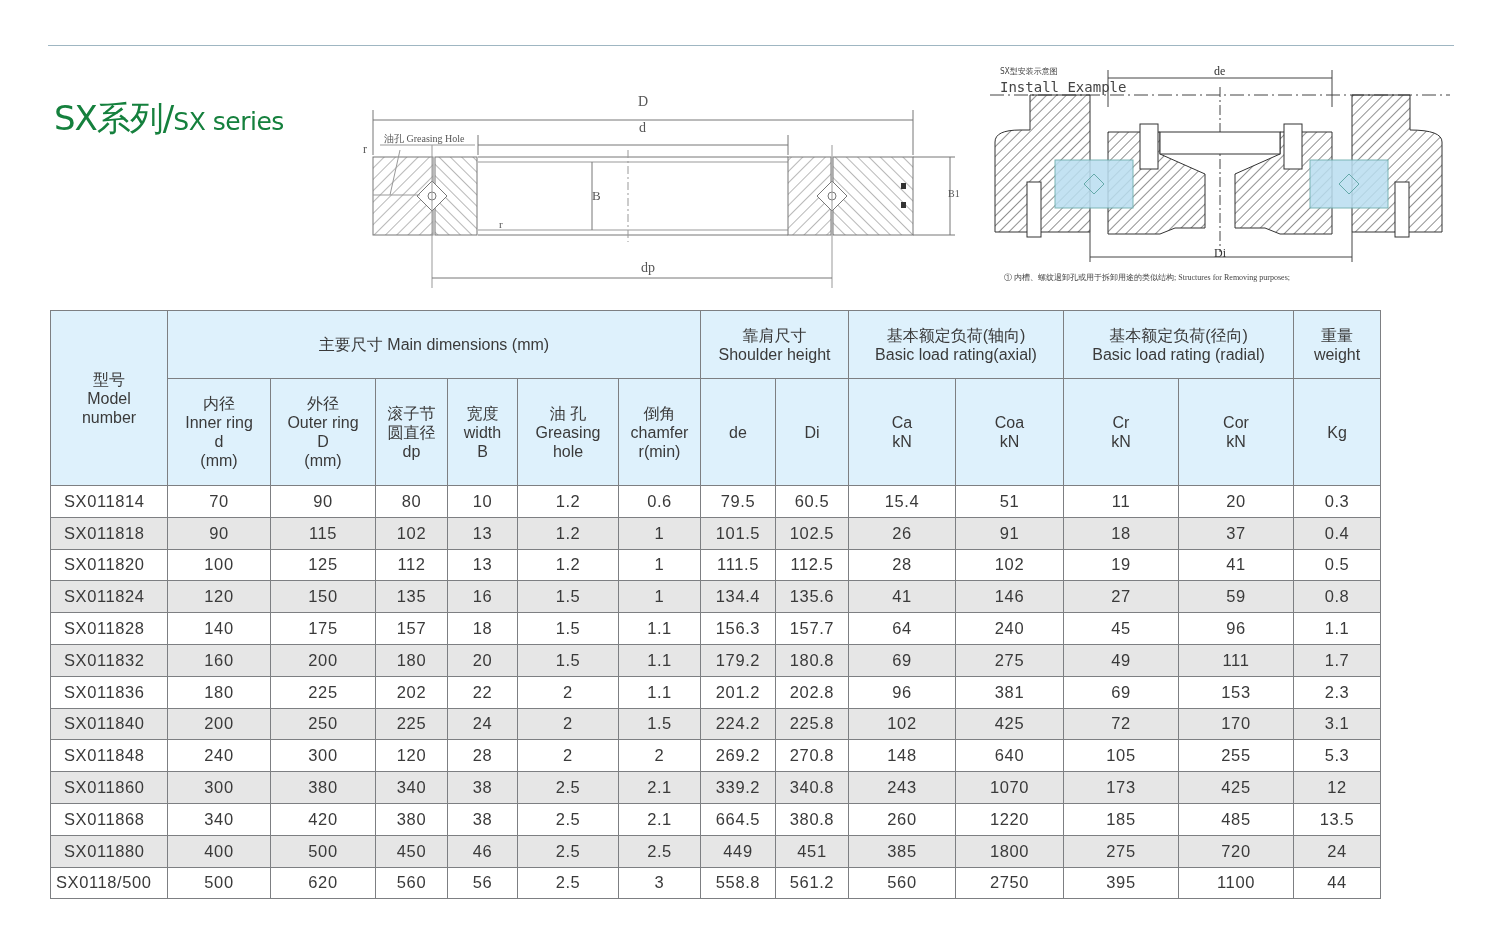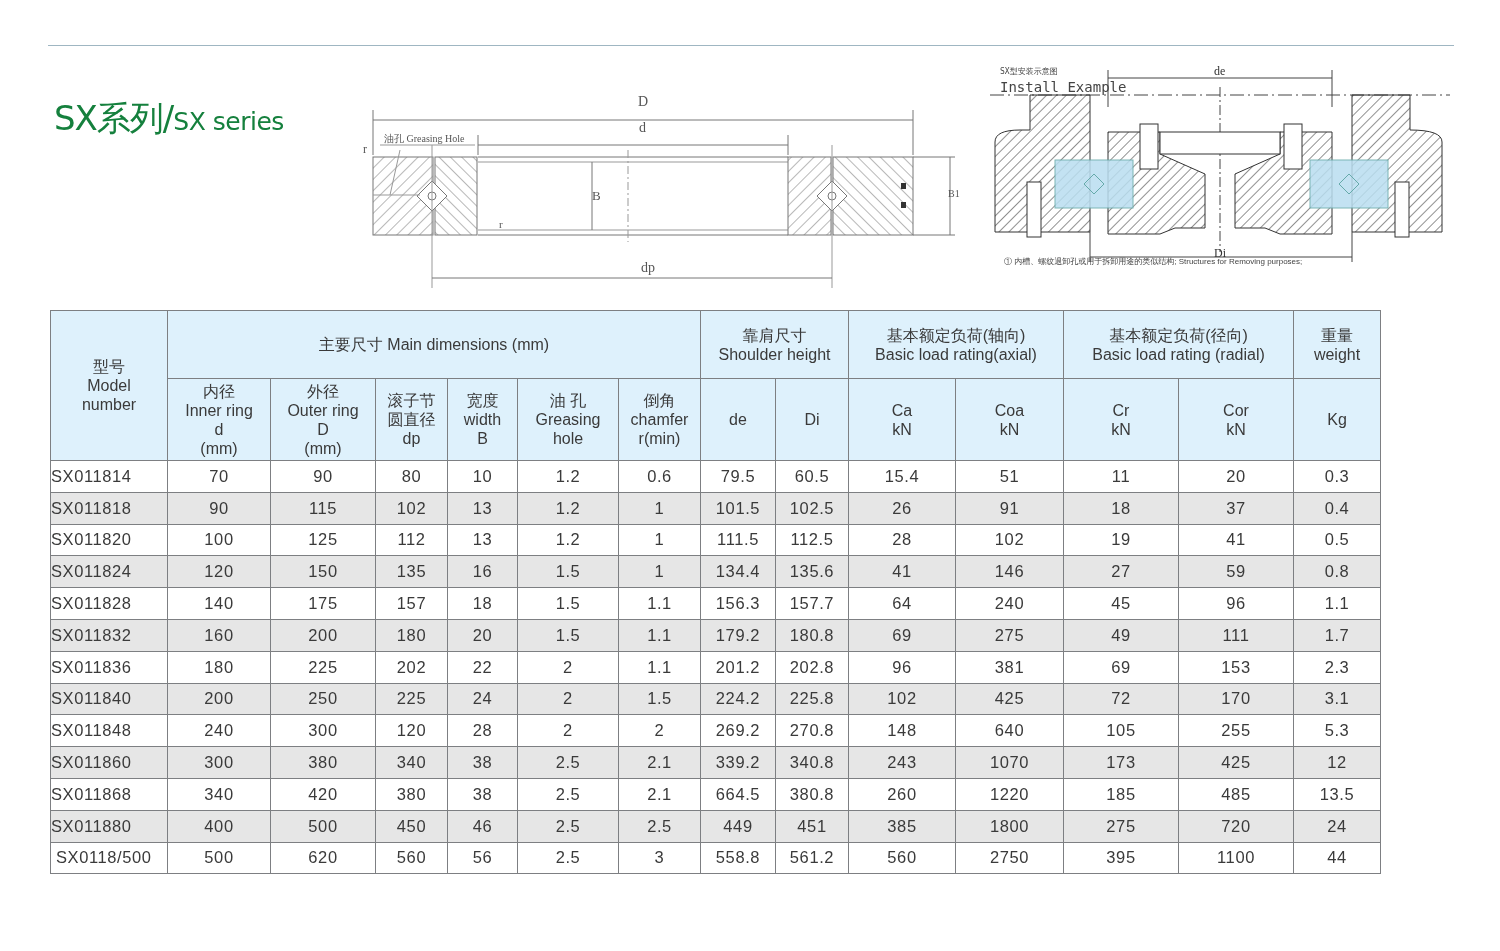--- a/index.html
+++ b/index.html
@@ -14,21 +14,21 @@
   .drawing2 { position: absolute; left: 990px; top: 62px; width: 470px; height: 230px; }
   .dlabel { position: absolute; font-family: "Liberation Serif", serif; color: #555; }
 
   
   table.spec { position: absolute; left: 50px; top: 310px; border-collapse: collapse; table-layout: fixed; }
   table.spec td, table.spec th { border: 1.5px solid #7d7f82; text-align: center; vertical-align: middle; padding: 0; font-weight: normal; color: #3a3a3a; }
   table.spec th { background: #def1fc; font-size: 16px; line-height: 19px; }
   table.spec td { font-size: 16.5px; height: 30.8px; letter-spacing: 0.6px; }
   table.spec tr.alt td { background: #e6e6e6; }
   table.spec tr.norm td { background: #ffffff; }
-  table.spec td.model { text-align: left; }
+  table.spec td.model { text-align: left; padding-left: 13px; }
   table.spec td.model.narrow { padding-left: 5px; margin-top: 10px; }
 </style>
 </head>
 <body>
 
 <div class="top-rule"></div>
 
 <div class="title">
   <span class="big">SX系列/</span><span class="small">SX series</span>
 </div>
@@ -125,21 +125,21 @@
     <polygon points="359,112 369,122 359,132 349,122" fill="none" stroke="#6aa"></polygon>
 
     <line x1="100" y1="170" x2="100" y2="200" stroke="#444"></line>
     <line x1="362" y1="170" x2="362" y2="200" stroke="#444"></line>
     <line x1="100" y1="195" x2="362" y2="195" stroke="#444"></line>
   </svg>
   <span class="dlabel" style="left:10px;top:4px;font-size:8px;font-family:'DejaVu Sans Mono',monospace;color:#444;">SX型安装示意图</span>
   <span class="dlabel" style="left:10px;top:17px;font-size:14px;font-family:'DejaVu Sans Mono',monospace;color:#444;">Install Example</span>
   <span class="dlabel" style="left:224px;top:2px;font-size:12px;color:#333;">de</span>
   <span class="dlabel" style="left:224px;top:184px;font-size:12px;color:#333;">Di</span>
-  <span class="dlabel" style="left:14px;top:194px;font-size:8px;font-family:Liberation Sans, sans-serif;color:#444;white-space:nowrap;">① 内槽、螺纹退卸孔或用于拆卸用途的类似结构; Structures for Removing purposes;</span>
+  <span class="dlabel" style="left:14px;top:210px;font-size:8px;font-family:Liberation Serif, serif;color:#444;white-space:nowrap;">① 内槽、螺纹退卸孔或用于拆卸用途的类似结构; Structures for Removing purposes;</span>
 </div>
 
 <table class="spec">
   <colgroup>
     <col style="width:117px">
       <col style="width:103px">
       <col style="width:105px">
       <col style="width:72px">
       <col style="width:70px">
       <col style="width:101px">
@@ -170,21 +170,21 @@
       </th>
       <th colspan="2">
         <div>基本额定负荷(径向)</div>
         <div>Basic load rating (radial)</div>
       </th>
       <th>
         <div>重量</div>
         <div>weight</div>
       </th>
     </tr>
-    <tr style="height:82px">
+    <tr style="height:107px">
       <th>
         <div>内径</div>
         <div>Inner ring</div>
         <div>d</div>
         <div>(mm)</div>
       </th>
       <th>
         <div>外径</div>
         <div>Outer ring</div>
         <div>D</div>

